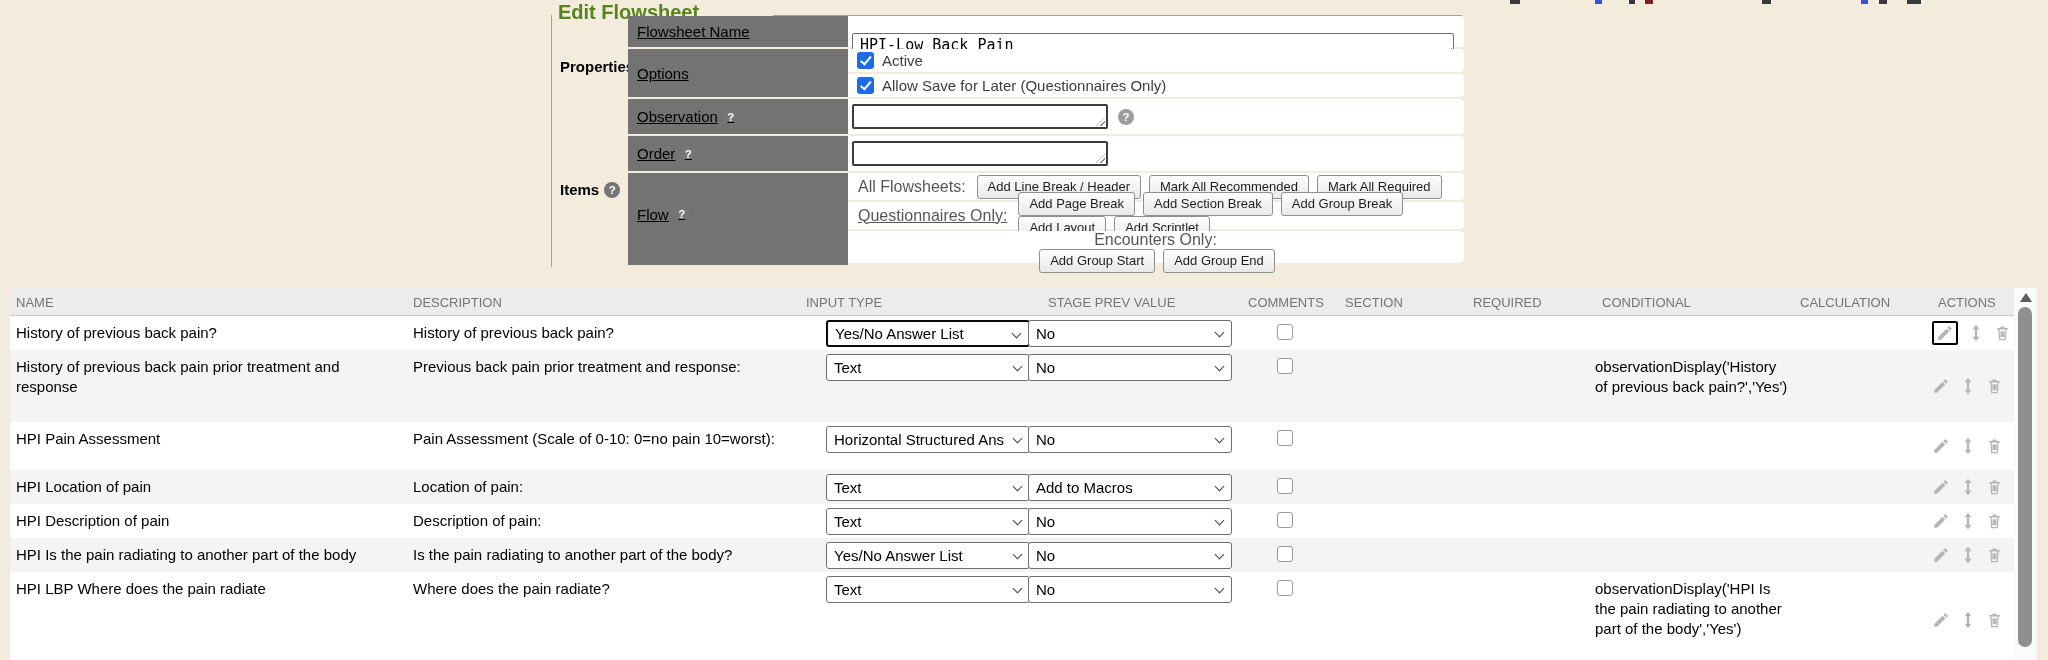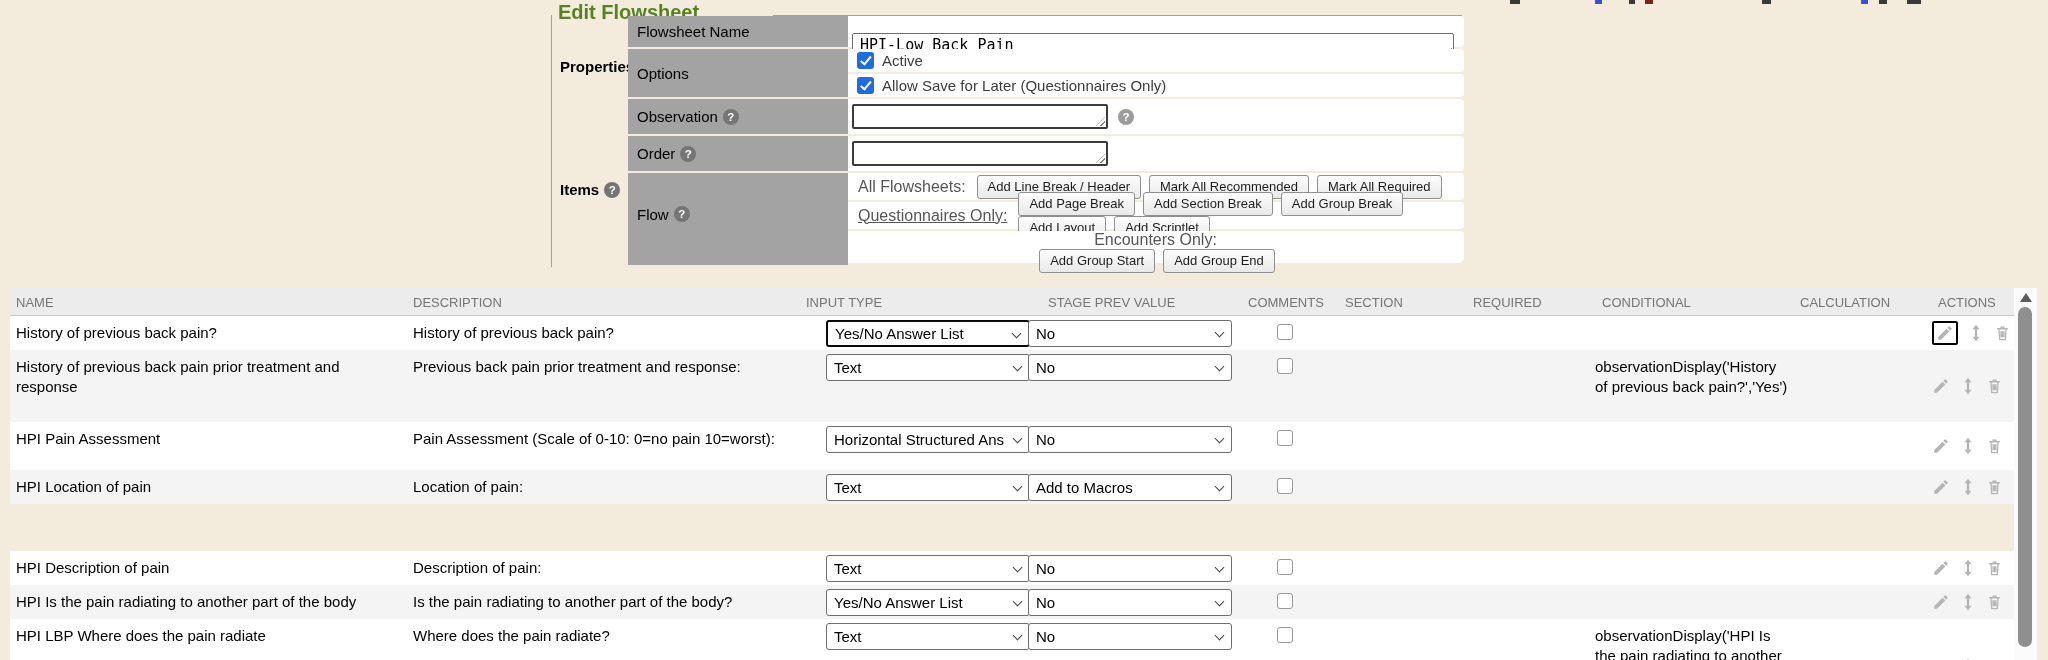--- a/index.html
+++ b/index.html
@@ -13,21 +13,21 @@
   }
   
   .frag { position:absolute; top:0; height:4px; background:#3a3a3a; }
 
   
   .fieldset { position:absolute; left:551px; top:0; width:913px; height:270px; }
   .fs-top-border { position:absolute; top:15px; left:222px; right:2px; height:1px; background:#a6a097; }
   .fs-left-border { position:absolute; top:15px; left:0; width:1px; height:252px; background:#a6a097; }
   .legend { position:absolute; top:1px; left:7px; font-size:20px; font-weight:bold; color:#56831c; white-space:nowrap; }
   .col1-label { position:absolute; left:9px; font-size:15px; font-weight:bold; display:flex; align-items:center; gap:5px; }
-  .lbl-cell { position:absolute; left:77px; width:220px; background:#a3a3a3; font-size:15px; display:flex; align-items:center; padding-left:9px; gap:5px; }
+  .lbl-cell { position:absolute; left:77px; width:220px; background:#737373; font-size:15px; display:flex; align-items:center; padding-left:9px; gap:5px;text-decoration:underline; }
   .content-cell { position:absolute; left:297px; width:616px; background:#fff; border-radius:0 4px 4px 0; display:flex; align-items:center; }
   .help { display:inline-block; flex:0 0 auto; width:16px; height:16px; border-radius:50%; background:#757575; color:#fff; font-size:11.5px; font-weight:bold; text-align:center; line-height:16px; }
   .help.light { background:#9c9c9c; }
   .ta { position:relative; background:#fff; border:1px solid #6d6d6d; border-radius:2px; font-family:"DejaVu Sans Mono","Liberation Mono",monospace; font-size:15px; padding:2px 7px; overflow:hidden; white-space:nowrap; }
   .ta.dark { border:2px solid #3c3c3c; }
   .ta::after { content:""; position:absolute; right:1px; bottom:1px; width:9px; height:9px;
     background: repeating-linear-gradient(135deg, transparent 0 2px, #8a8a8a 2px 3.4px);
     clip-path: polygon(100% 0, 100% 100%, 0 100%); }
   .cbx-on { flex:0 0 auto; width:17px; height:17px; background:#1e6be6; border-radius:3px; position:relative; }
   .cbx-on::after { content:""; position:absolute; left:5.5px; top:2px; width:4px; height:8.5px; border:solid #fff; border-width:0 2.4px 2.4px 0; transform:rotate(40deg); }
@@ -282,21 +282,21 @@
             </svg>
       </span>
       <svg width="14" height="18" viewBox="0 0 24 30" fill="currentColor">
             <path d="M12 1l6 7.5h-4v13h4L12 29l-6-7.5h4v-13H6L12 1z"></path>
           </svg>
       <svg width="17" height="18" viewBox="0 0 24 24" fill="none" stroke="currentColor" stroke-width="1.8">
             <path d="M4.5 6h15M10 6V3.8h4V6M7 6l1 15.2h8L17 6M10 9.5v8.5M12 9.5v8.5M14 9.5v8.5"></path>
           </svg>
     </div>
   </div>
-      <div class="trow" style="min-height: 34px; margin-top: 47px;">
+      <div class="trow" style="min-height: 34px;">
     <div class="cell c-name">HPI Description of pain</div>
     <div class="cell c-desc">Description of pain:</div>
     <div class="cell c-input">
       <div class="select">
         <span class="sel-text">Text</span>
         <span class="chev"></span>
       </div>
     </div>
     <div class="cell c-stage">
       <div class="select">

